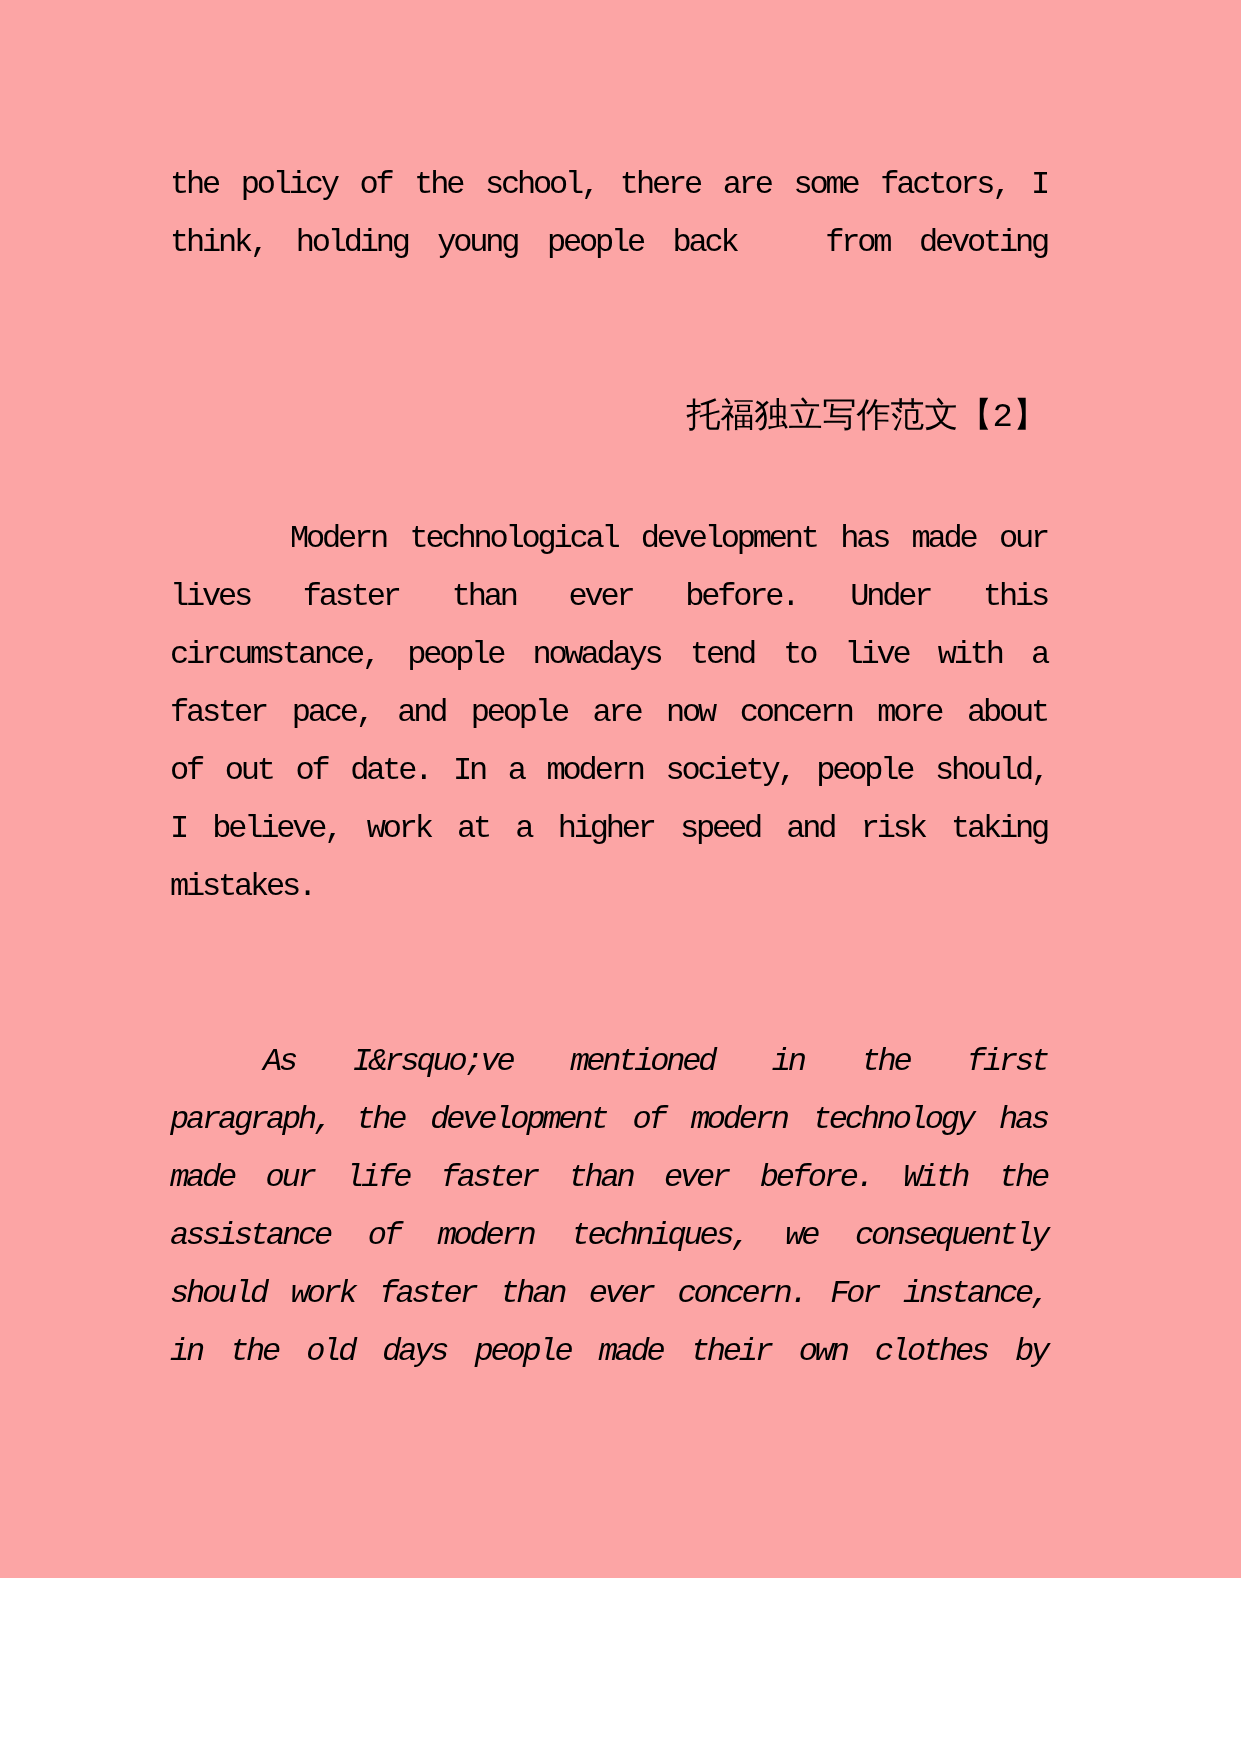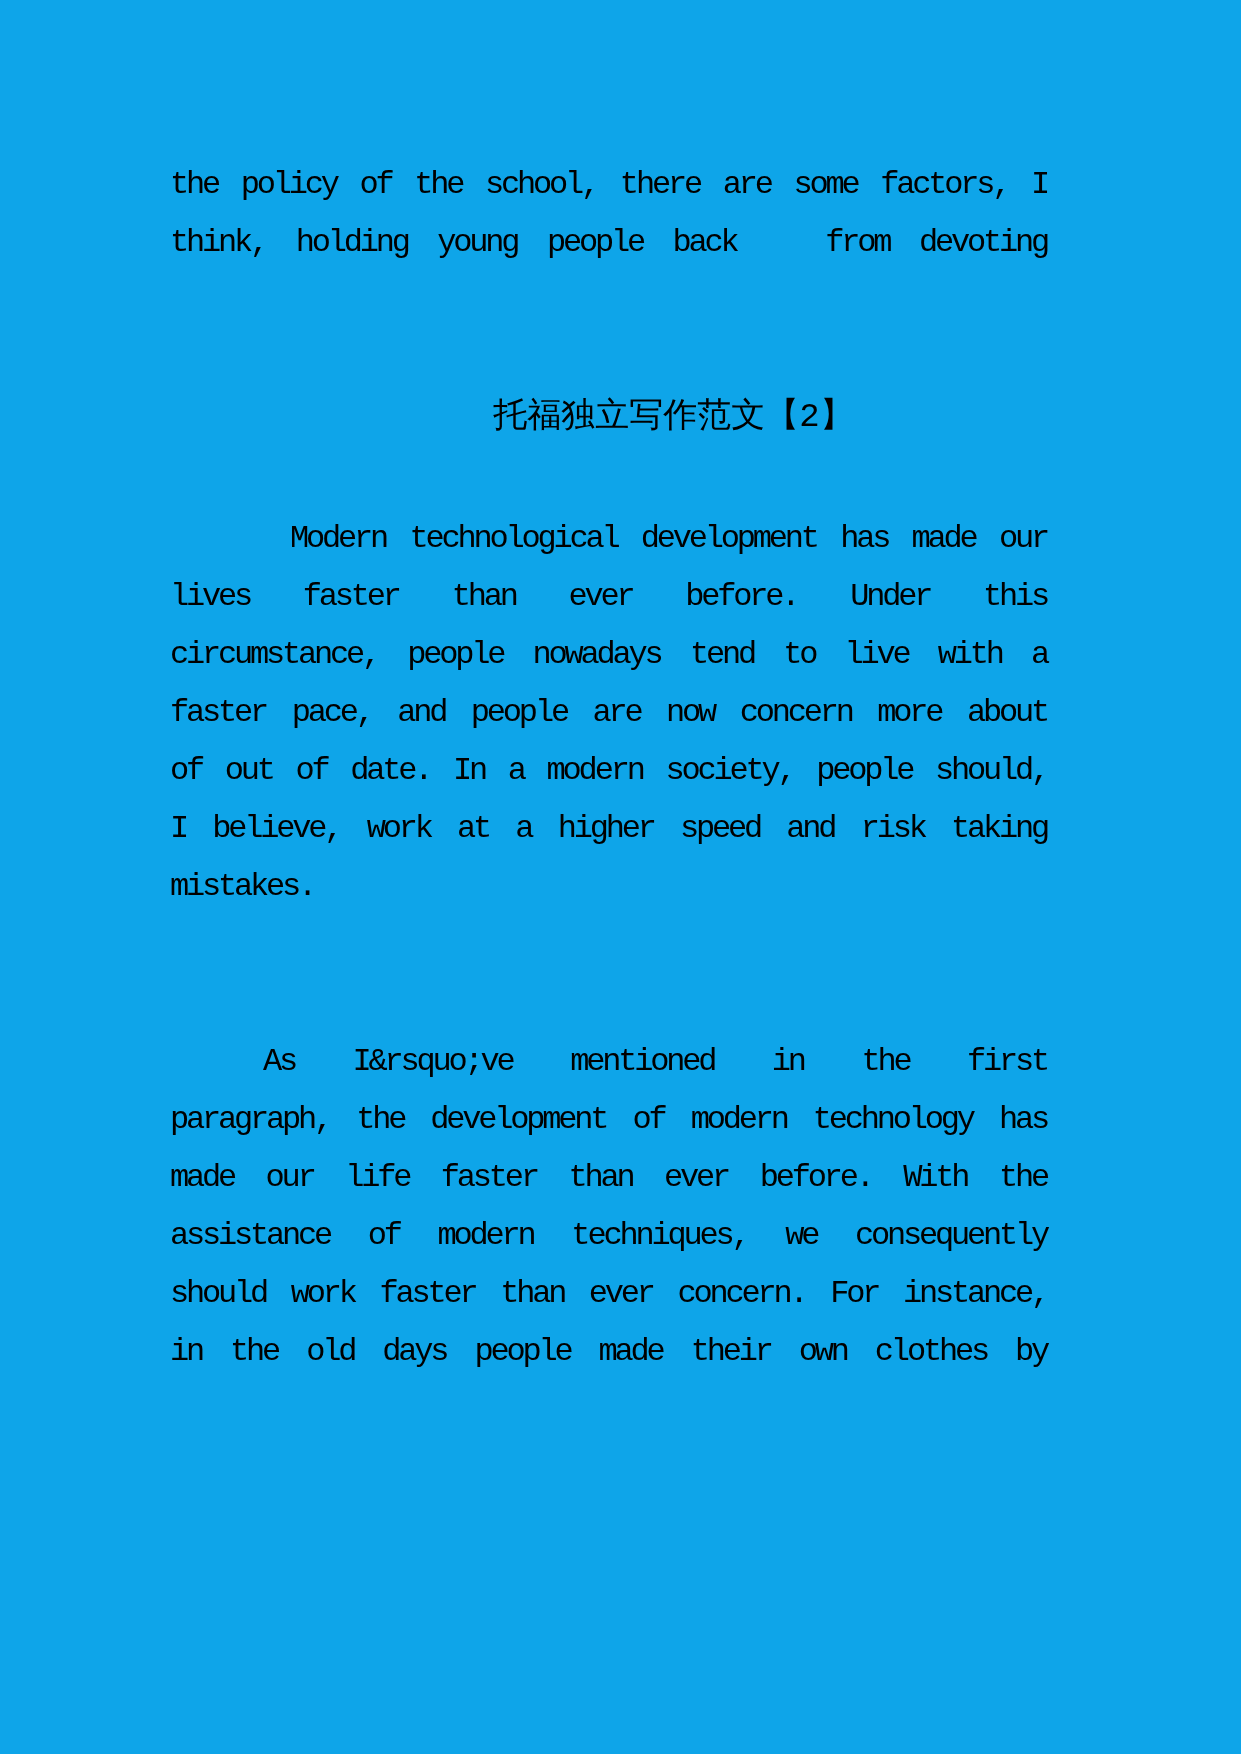--- a/index.html
+++ b/index.html
@@ -5,23 +5,23 @@
   html, body { margin: 0; padding: 0; }
   body {
     width: 1241px;
     height: 1754px;
     background: #ffffff;
     overflow: hidden;
   }
   .page {
     box-sizing: border-box;
     width: 1241px;
-    height: 1754px;
+    height: 1578px;
     padding: 156px 194px 0 170px;
-    background: #0ea5e9;
+    background: #fca5a5;
     color: #000000;
     font-family: "Liberation Mono", "DejaVu Sans Mono", monospace;
     font-size: 32px;
     letter-spacing: -3.2px;
     line-height: 58px;
   }
   .para { margin: 0; }
   .line {
     text-align: justify;
     text-align-last: justify;
@@ -31,25 +31,25 @@
   .line.end {
     text-align: left;
     text-align-last: left;
   }
   .heading {
     margin-top: 116px;
     height: 58px;
     text-indent: 130px;
     font-size: 34px;
     letter-spacing: 0;
-    text-align: center;
+    text-align: right;
     white-space: nowrap;
   }
   .para-2 { margin-top: 64px; }
-  .para-3 { margin-top: 117px; }
+  .para-3 { margin-top: 117px; font-style: italic; }
   .indent-p2 { text-indent: 120px; }
   .indent-p3 { text-indent: 93px; }
 </style>
 </head>
 <body style="background: rgb(255, 255, 255);">
 
 <div class="page" style="color: rgb(0, 0, 0);">
 
   <div class="para para-1">
     <div class="line">the policy of the school, there are some factors, I</div>

